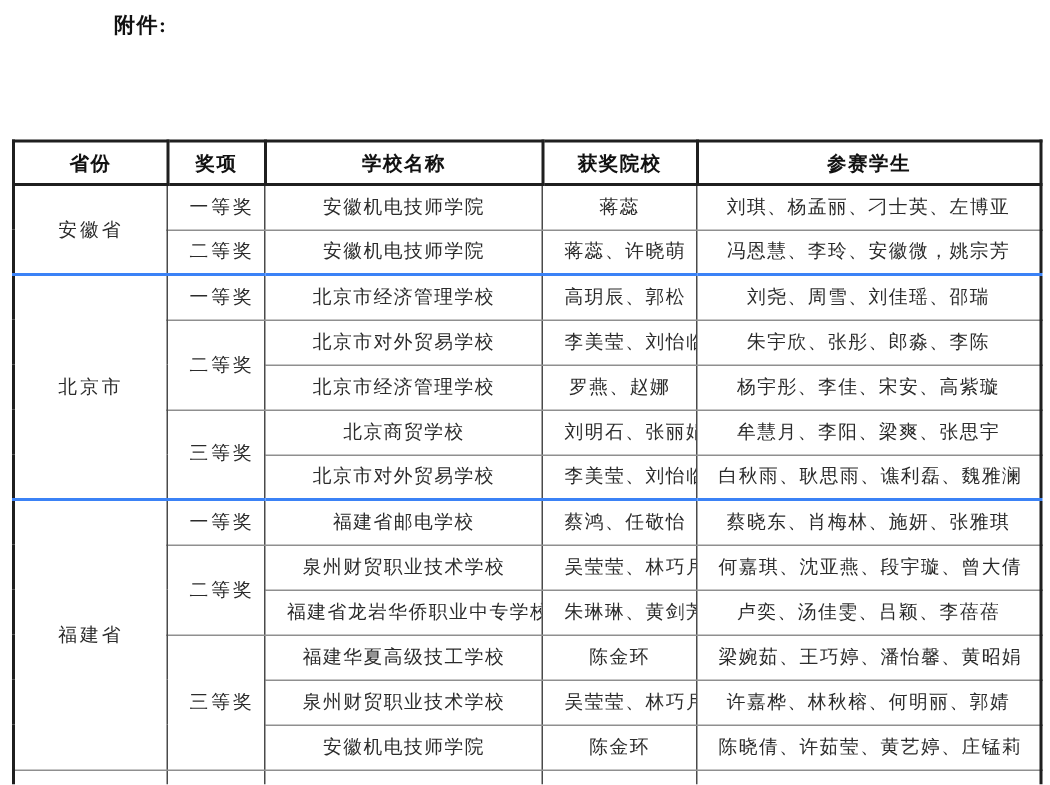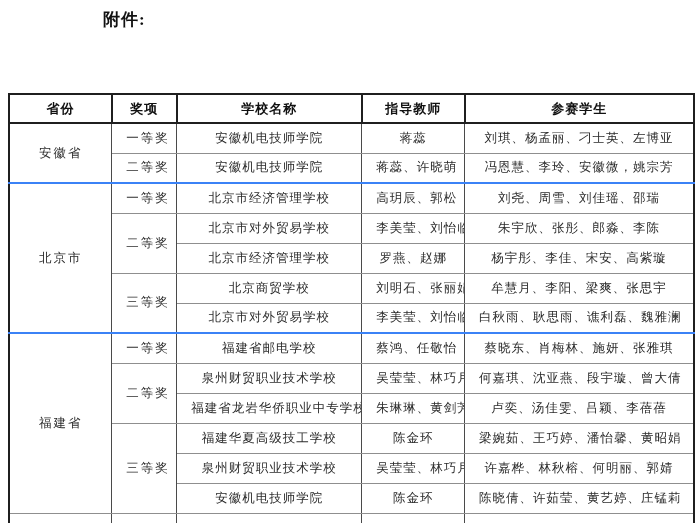--- a/index.html
+++ b/index.html
@@ -12,25 +12,24 @@
     position: relative;
     width: 700px;
     height: 523px;
     background: #ffffff;
     overflow: hidden;
   }
   .attachment {
     position: absolute;
     left: 76px;
     top: 8px;
-    font-size: 17px;
+    font-size: 14px;
     font-weight: bold;
     color: #111;
     letter-spacing: 1px;
-    margin-left: 27px;
   }
   .doc-title {
     position: absolute;
     left: 0;
     top: 37px;
     width: 100%;
     text-align: center;
     font-size: 18px;
     font-weight: bold;
     color: #111;
@@ -86,21 +85,21 @@
       <col style="width:9.5%">
       <col style="width:27%">
       <col style="width:15%">
       <col style="width:33.5%">
     </colgroup>
     <thead>
       <tr>
         <th>省份</th>
         <th>奖项</th>
         <th>学校名称</th>
-        <th>指导教师</th>
+        <th>获奖院校</th>
         <th>参赛学生</th>
       </tr>
     </thead>
     <tbody>
 
       <tr class="group-start">
         <td class="province" rowspan="2">安徽省</td>
         <td class="award">一等奖</td>
         <td class="school">安徽机电技师学院</td>
         <td class="teachers">蒋蕊</td>

